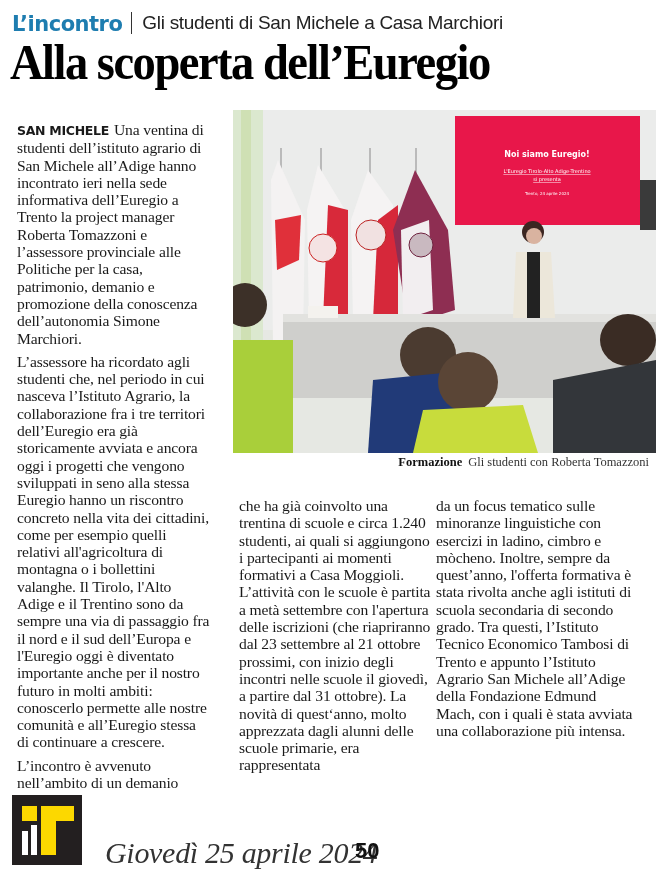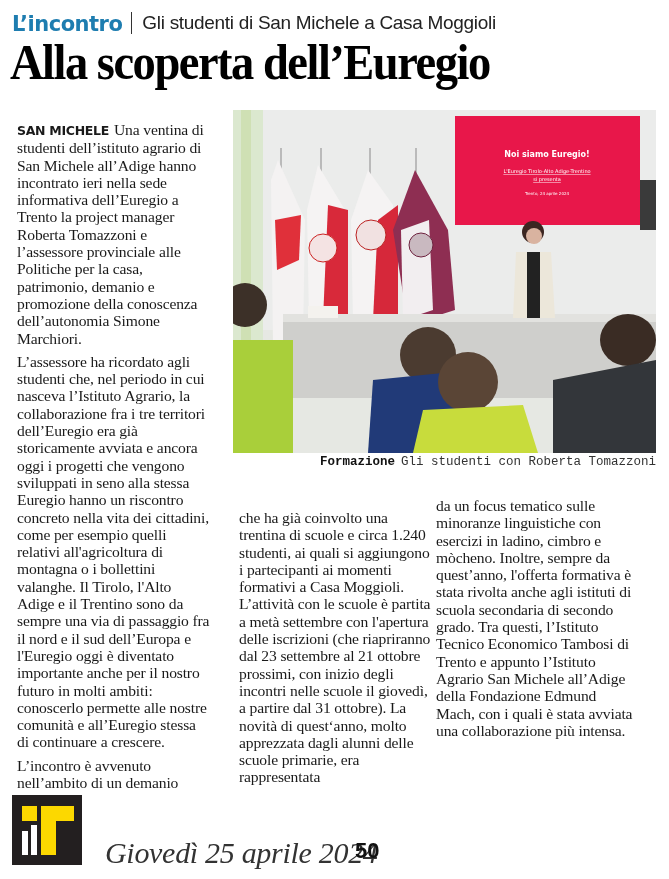--- a/index.html
+++ b/index.html
@@ -8,39 +8,39 @@
     .kicker { position: absolute; left: 12px; top: 12px; height: 30px; display: flex; align-items: flex-start; white-space: nowrap; }
     .kicker-label { font-family: "DejaVu Sans", sans-serif; font-weight: bold; color: #1e7db0; font-size: 21px; letter-spacing: -0.5px; }
     .kicker-sep { width: 1px; height: 22px; background: #333; margin: 0 10px 0 9px; }
     .kicker-text { font-family: "Liberation Sans", sans-serif; font-size: 19px; color: #222; letter-spacing: -0.3px; }
 
     .headline { position: absolute; left: 10px; top: 34px; font-family: "Liberation Serif", serif; font-weight: bold; font-size: 50px; line-height: 56px; letter-spacing: -1.6px; color: #000; white-space: nowrap; transform: scaleX(0.93); transform-origin: left top; }
 
     .col { position: absolute; font-family: "Liberation Serif", serif; font-size: 15.6px; line-height: 17.3px; color: #1a1a1a; letter-spacing: -0.15px; }
     .col p { margin: 6px; }
     .col1 { left: 11px; top: 115px; width: 205px; }
-    .col2 { left: 233px; top: 503px; width: 207px; }
+    .col2 { left: 233px; top: 491px; width: 207px; }
     .col3 { left: 430px; top: 491px; width: 212px; }
     .dateline { font-family: "DejaVu Sans", sans-serif; font-weight: bold; font-size: 12.5px; letter-spacing: -0.3px; margin-right: 5px; }
 
     .photo { position: absolute; left: 233px; top: 110px; width: 423px; height: 343px; overflow: hidden; background: #5eead4; }
-    .caption { position: absolute; right: 13px; top: 455px; font-family: Liberation Mono, monospace; font-size: 12.5px; color: #333; white-space: nowrap; padding-left: 27px; }
+    .caption { position: absolute; right: 20px; top: 455px; font-family: Liberation Serif, serif; font-size: 12.5px; color: #333; white-space: nowrap; padding-left: 27px; }
     .caption-strong { font-weight: bold; color: #111; margin-right: 6px; }
 
     .logo { position: absolute; left: 12px; top: 795px; width: 70px; height: 70px; background: #231f20; }
     .footer-date { position: absolute; left: 105px; top: 836px; font-family: "Liberation Serif", serif; font-style: italic; font-size: 30px; color: #333; white-space: nowrap; letter-spacing: -0.3px; }
     .page-num { position: absolute; left: 355px; top: 838px; font-family: "Liberation Sans", sans-serif; font-weight: bold; font-size: 22px; color: #111; }
   </style>
 </head>
 <body>
 
 <div class="kicker">
   <span class="kicker-label">L’incontro</span>
   <span class="kicker-sep"></span>
-  <span class="kicker-text">Gli studenti di San Michele a Casa Moggioli</span>
+  <span class="kicker-text">Gli studenti di San Michele a Casa Marchiori</span>
 </div>
 
 <h1 class="headline" style="margin:0;">Alla scoperta dell’Euregio</h1>
 
 <div class="col col1">
   <p><span class="dateline">SAN MICHELE</span><span>Una ventina di studenti dell’istituto agrario di San Michele all’Adige hanno incontrato ieri nella sede informativa dell’Euregio a Trento la project manager Roberta Tomazzoni e l’assessore provinciale alle Politiche per la casa, patrimonio, demanio e promozione della conoscenza dell’autonomia Simone Marchiori.</span></p>
   <p>L’assessore ha ricordato agli studenti che, nel periodo in cui nasceva l’Istituto Agrario, la collaborazione fra i tre territori dell’Euregio era già storicamente avviata e ancora oggi i progetti che vengono sviluppati in seno alla stessa Euregio hanno un riscontro concreto nella vita dei cittadini, come per esempio quelli relativi all'agricoltura di montagna o i bollettini valanghe. Il Tirolo, l'Alto Adige e il Trentino sono da sempre una via di passaggio fra il nord e il sud dell’Europa e l'Euregio oggi è diventato importante anche per il nostro futuro in molti ambiti: conoscerlo permette alle nostre comunità e all’Euregio stessa di continuare a crescere.</p>
   <p>L’incontro è avvenuto nell’ambito di un demanio</p>
 </div>
 

